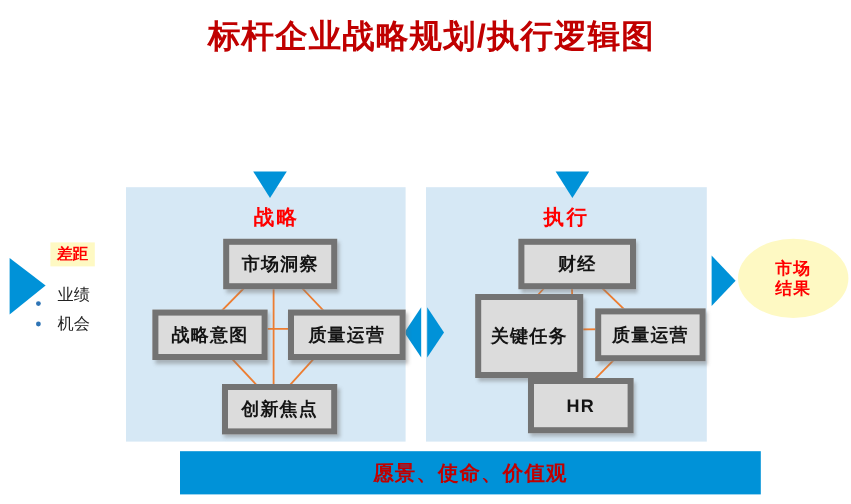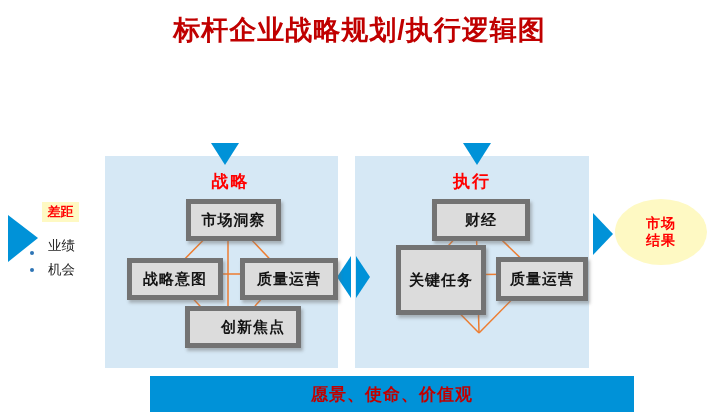--- a/index.html
+++ b/index.html
@@ -93,25 +93,26 @@
       <polygon points="593,213 593,255 613,234"></polygon>
     </g>
   </svg>
 
   <div class="panel-heading left">战略</div>
   <div class="panel-heading right">执行</div>
 
   <div class="node" style="left:186px;top:199px;width:85px;height:32px;">市场洞察</div>
   <div class="node" style="left:127px;top:258px;width:86px;height:32px;">战略意图</div>
   <div class="node" style="left:240px;top:258px;width:88px;height:32px;">质量运营</div>
-  <div class="node" style="left:185px;top:306px;width:86px;height:32px;padding-left:20px;">创新焦点</div>
+  <div class="node" style="left:185px;top:320px;width:86px;height:32px;">创新焦点</div>
 
   <div class="node" style="left:432px;top:199px;width:88px;height:32px;">财经</div>
   <div class="node" style="left:382px;top:245px;width:80px;height:60px;margin-left:14px;">关键任务</div>
   <div class="node" style="left:496px;top:257px;width:82px;height:34px;">质量运营</div>
+  <div class="node" style="left:440px;top:315px;width:78px;height:36px;">HR</div>
 
   <div class="gap-label">差距</div>
   <div class="bullet-item" style="top:237px;align-items:flex-end;">
     <span class="bullet-dot"></span>
     <span>业绩</span>
   </div>
   <div class="bullet-item" style="top:261px;">
     <span class="bullet-dot"></span>
     <span>机会</span>
   </div>

